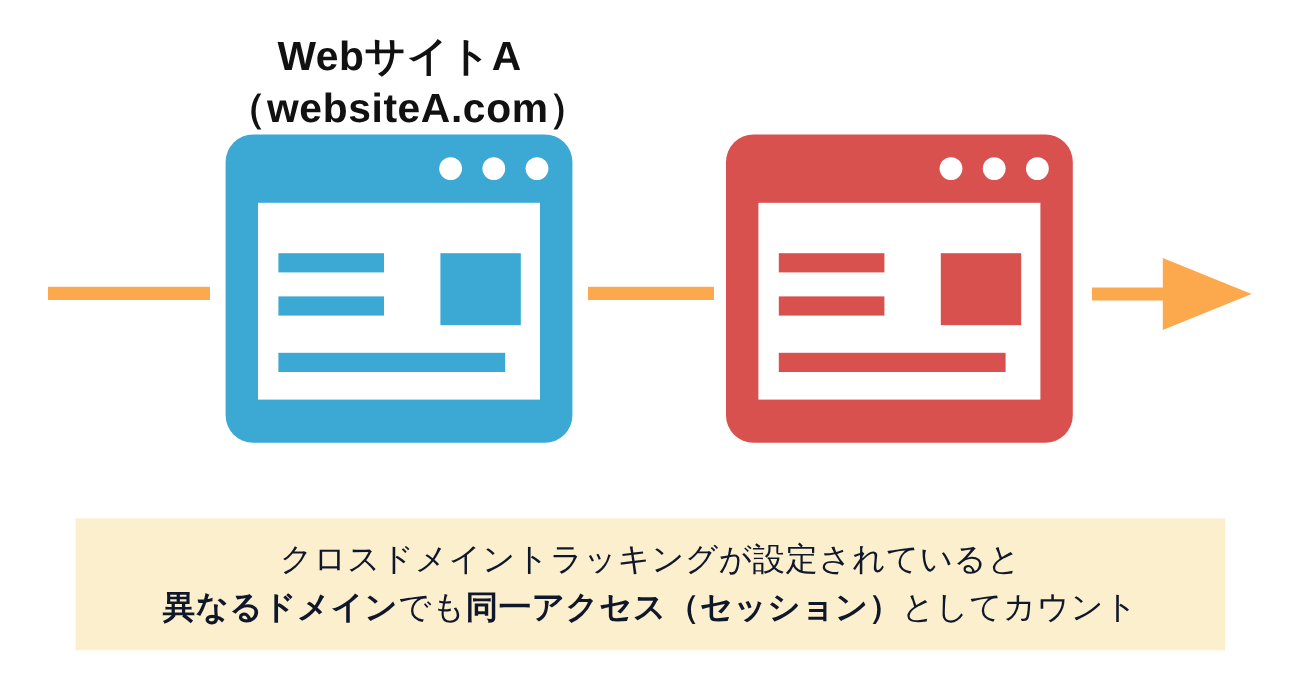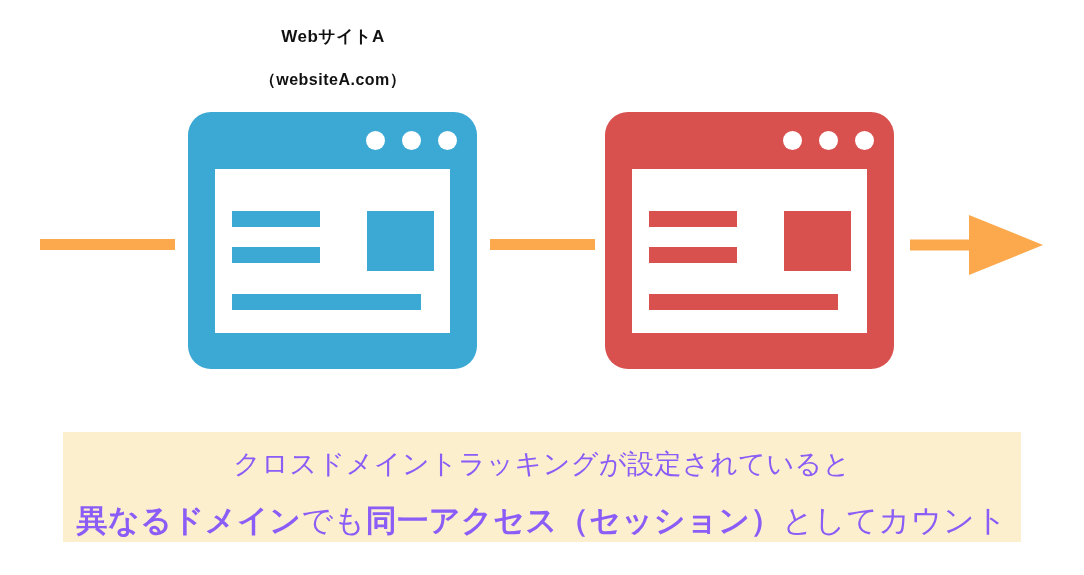--- a/index.html
+++ b/index.html
@@ -22,22 +22,22 @@
   
   .site-label {
     position: absolute;
     text-align: center;
     font-weight: bold;
     color: #111111;
     line-height: 1.28;
     letter-spacing: 0.5px;
     white-space: nowrap;
   }
-  .site-label .line1 { font-size: 17px; display: block; }
-  .site-label .line2 { font-size: 16px; display: block; margin-top: 22px; }
+  .site-label .line1 { font-size: 34px; display: block; }
+  .site-label .line2 { font-size: 34px; display: block; }
 
   #label-a { left: 188px; top: 26px; width: 290px; }
   #label-b { left: 605px; top: 26px; width: 290px; }
 
   
   .window {
     position: absolute;
     border-radius: 23px;
     box-sizing: border-box;
   }
@@ -145,27 +145,26 @@
     width: 958px;
     height: 110px;
     display: flex;
     flex-direction: column;
     align-items: center;
     justify-content: center;
     gap: 6px;
   }
   .caption-line {
     font-size: 27px;
-    color: #8b5cf6;
+    color: #0f172a;
     letter-spacing: 0.5px;
     white-space: nowrap;
     line-height: 1.25;
-    margin-top: 14px;
-  }
-  .caption-line.line-two { font-size: 31px; }
+  }
+  .caption-line.line-two { font-size: 27px; }
   .cap-bold { font-weight: bold; }
   .cap-normal { font-weight: normal; }
 </style>
 </head>
 <body>
 
 <div class="canvas">
 
   <div class="site-label" id="label-a">
     <span class="line1">WebサイトA</span>

